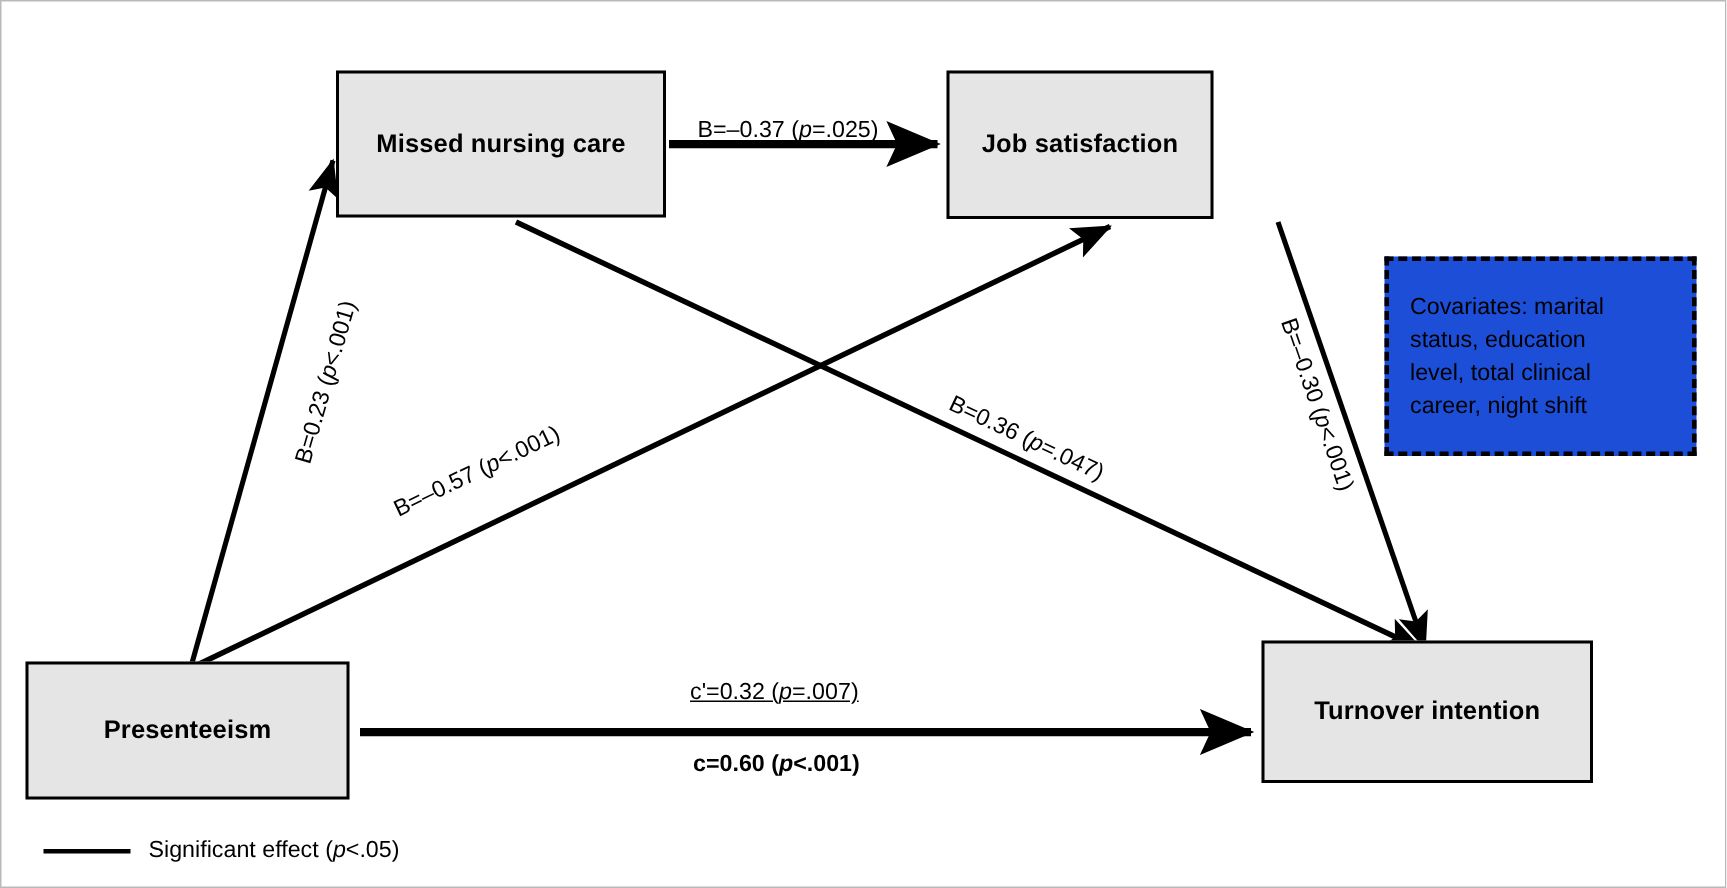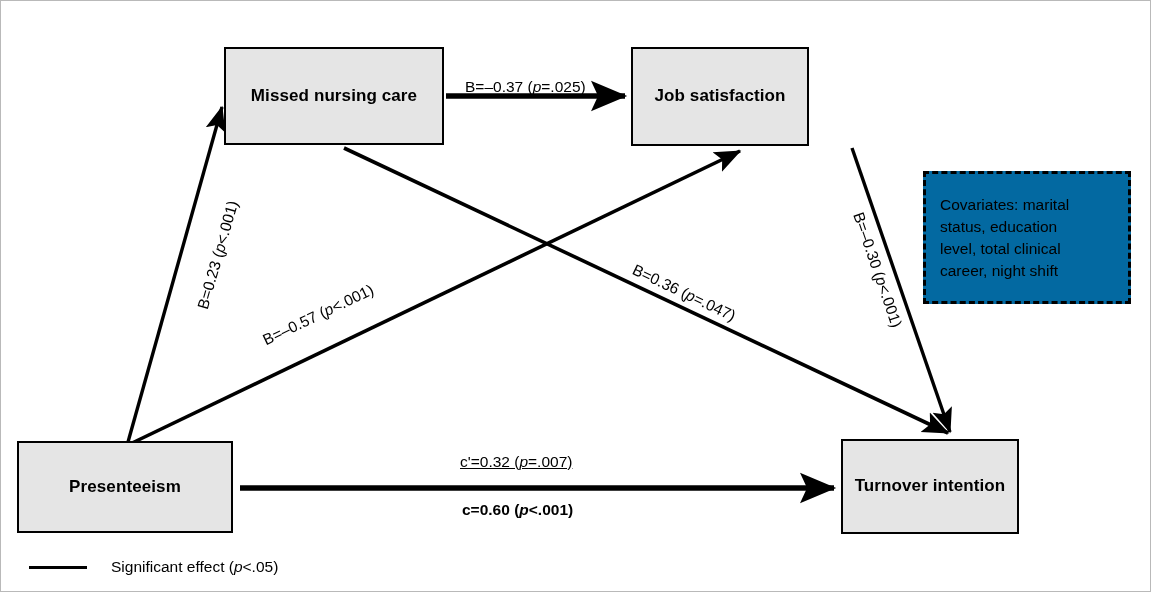--- a/index.html
+++ b/index.html
@@ -42,21 +42,21 @@
     letter-spacing: 0.1px;
     text-align: center;
     line-height: 1.2;
   }
   .covariates-box {
     position: absolute;
     left: 922px;
     top: 170px;
     width: 208px;
     height: 133px;
-    background: #0369a1;
+    background: #1d4ed8;
     border: 3px dashed #000000;
     box-sizing: border-box;
     display: flex;
     align-items: center;
     padding: 0 14px;
   }
   .covariates-text {
     font-size: 15.5px;
     color: #000000;
     line-height: 1.42;
@@ -71,21 +71,21 @@
   }
   .path-label em {
     font-style: italic;
   }
   .legend {
     position: absolute;
     left: 28px;
     top: 557px;
     display: flex;
     align-items: center;
-    gap: 24px;
+    gap: 12px;
   }
   .legend-line {
     display: block;
     width: 58px;
     height: 3px;
     background: #000000;
   }
   .legend-text {
     font-size: 15.5px;
     color: #000000;
@@ -125,21 +125,21 @@
   </div>
 
   <div class="node-box" style="left:630px; top:46px; width:178px; height:99px;">
     <span class="node-label">Job satisfaction</span>
   </div>
 
   <div class="node-box" style="left:16px; top:440px; width:216px; height:92px;justify-content:center;">
     <span class="node-label">Presenteeism</span>
   </div>
 
-  <div class="node-box" style="left:840px; top:438px; width:178px; height:95px;">
+  <div class="node-box" style="left:840px; top:426px; width:221px; height:95px;">
     <span class="node-label">Turnover intention</span>
   </div>
 
   <div class="covariates-box">
     <span class="covariates-text">Covariates: marital
 status, education
 level, total clinical
 career, night shift</span>
   </div>
 

